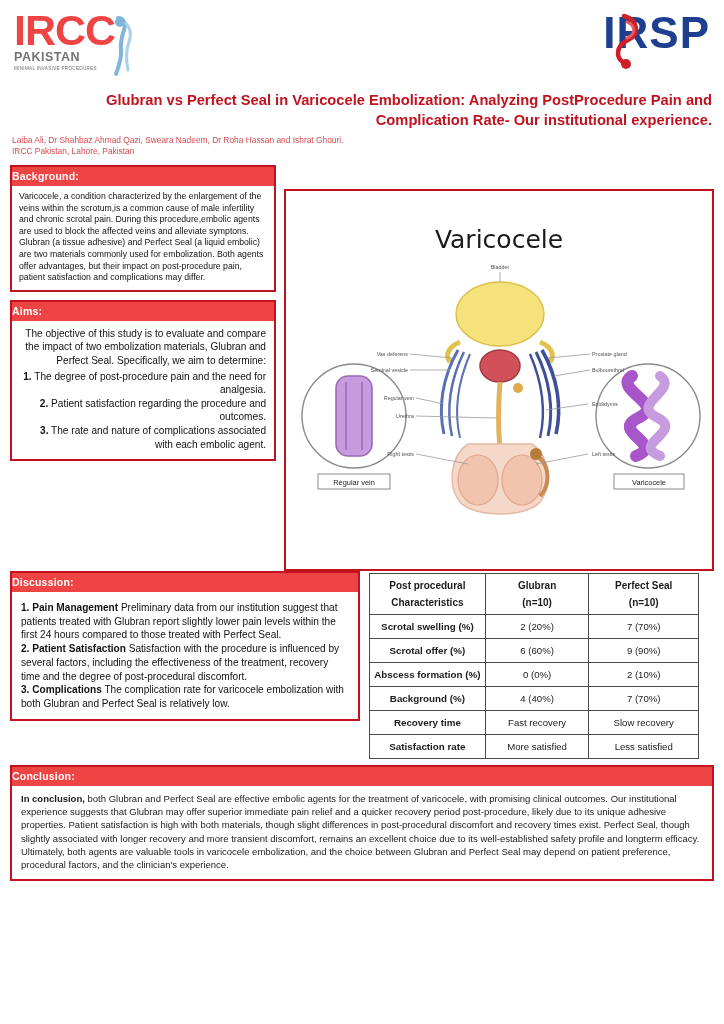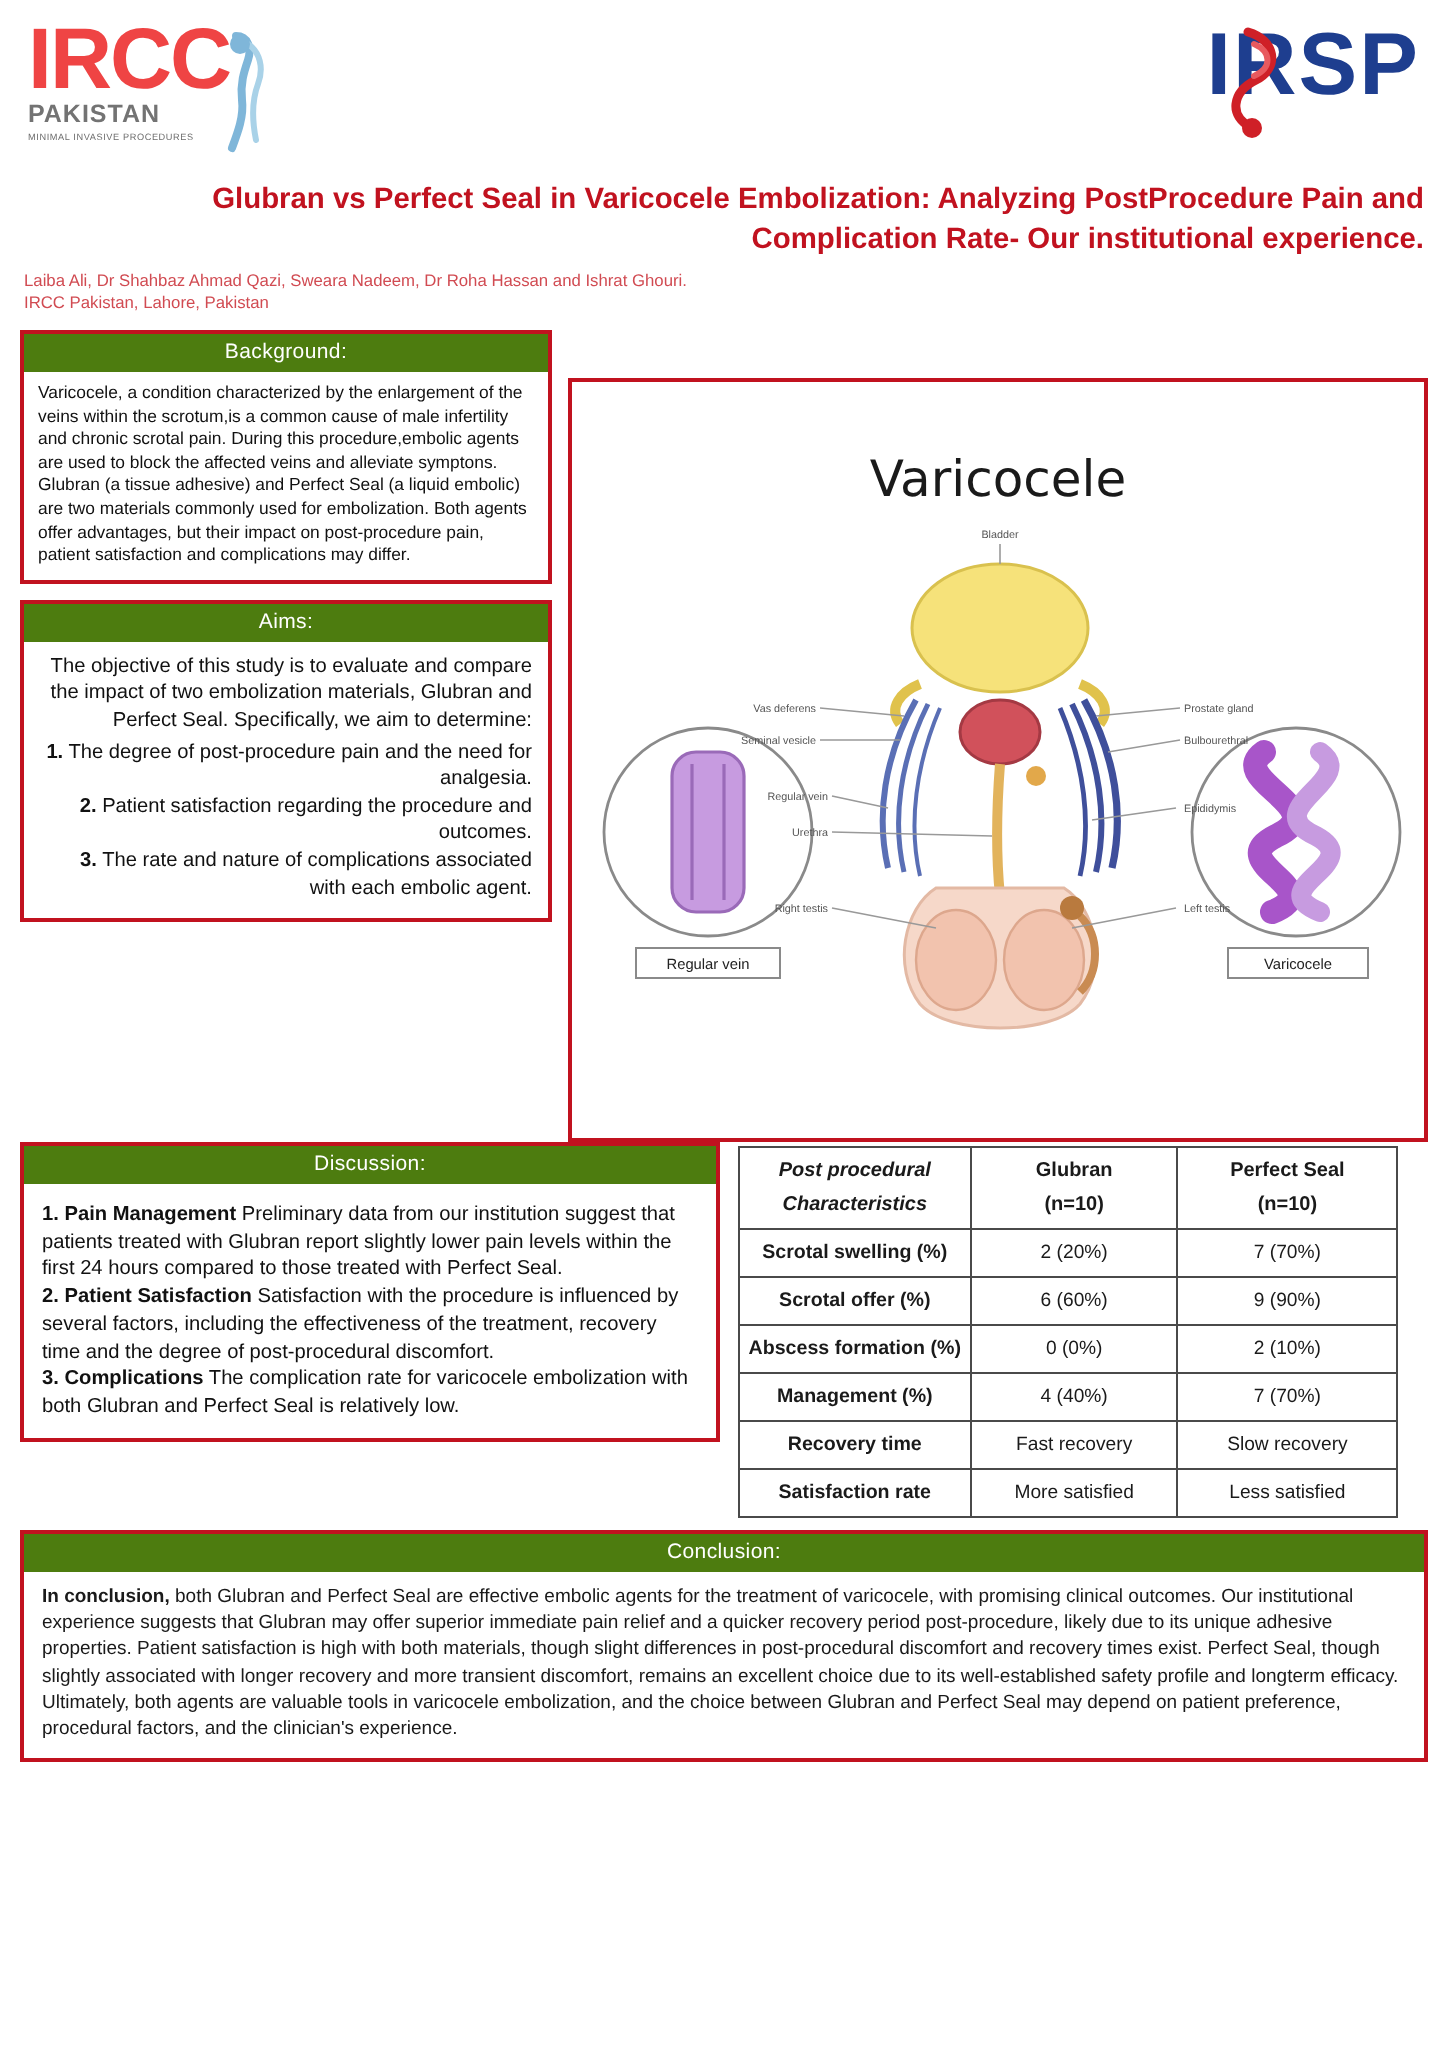--- a/index.html
+++ b/index.html
@@ -100,25 +100,25 @@
   }
   .col-left { width: 266px; }
   .col-right { width: 430px; margin-top: 24px; }
 
   .panel {
     border: 2.5px solid #c1121f;
     background: #ffffff;
     margin-bottom: 8px;
   }
   .panel-head {
-    background: #4d7c0f;
+    background: #ef4444;
     color: #ffffff;
-    font-weight: normal;
+    font-weight: bold;
     font-size: 10.5px;
-    text-align: center;
+    text-align: left;
     padding: 3px 0 4px 0;
     letter-spacing: 0.2px;
   }
   .panel-body {
     padding: 5px 7px 6px 7px;
     font-size: 8.7px;
     line-height: 11.6px;
     color: #111;
   }
   .panel-body.aims { font-size: 10.1px; line-height: 13.6px; padding: 6px 8px 8px 8px; text-align: right;}
@@ -163,21 +163,21 @@
     padding: 6px 3px;
   }
   table.results th {
     font-weight: bold;
     font-size: 10px;
   }
   table.results td.rowhead {
     font-weight: bold;
     font-size: 9.8px;
   }
-  .tbl-col1 { width: 116px; font-style: italic; }
+  .tbl-col1 { width: 116px; }
   .tbl-col2 { width: 104px; }
   .tbl-col3 { width: 110px; }
 
   
   .conclusion {
     border: 2.5px solid #c1121f;
     margin-top: 6px;
   }
   .conclusion .panel-head { font-size: 10.5px; }
   .conclusion-body {
@@ -386,21 +386,21 @@
             <td class="rowhead">Scrotal offer (%)</td>
             <td>6 (60%)</td>
             <td>9 (90%)</td>
           </tr>
           <tr>
             <td class="rowhead">Abscess formation (%)</td>
             <td>0 (0%)</td>
             <td>2 (10%)</td>
           </tr>
           <tr>
-            <td class="rowhead">Management (%)</td>
+            <td class="rowhead">Background (%)</td>
             <td>4 (40%)</td>
             <td>7 (70%)</td>
           </tr>
           <tr>
             <td class="rowhead">Recovery time</td>
             <td>Fast recovery</td>
             <td>Slow recovery</td>
           </tr>
           <tr>
             <td class="rowhead">Satisfaction rate</td>

